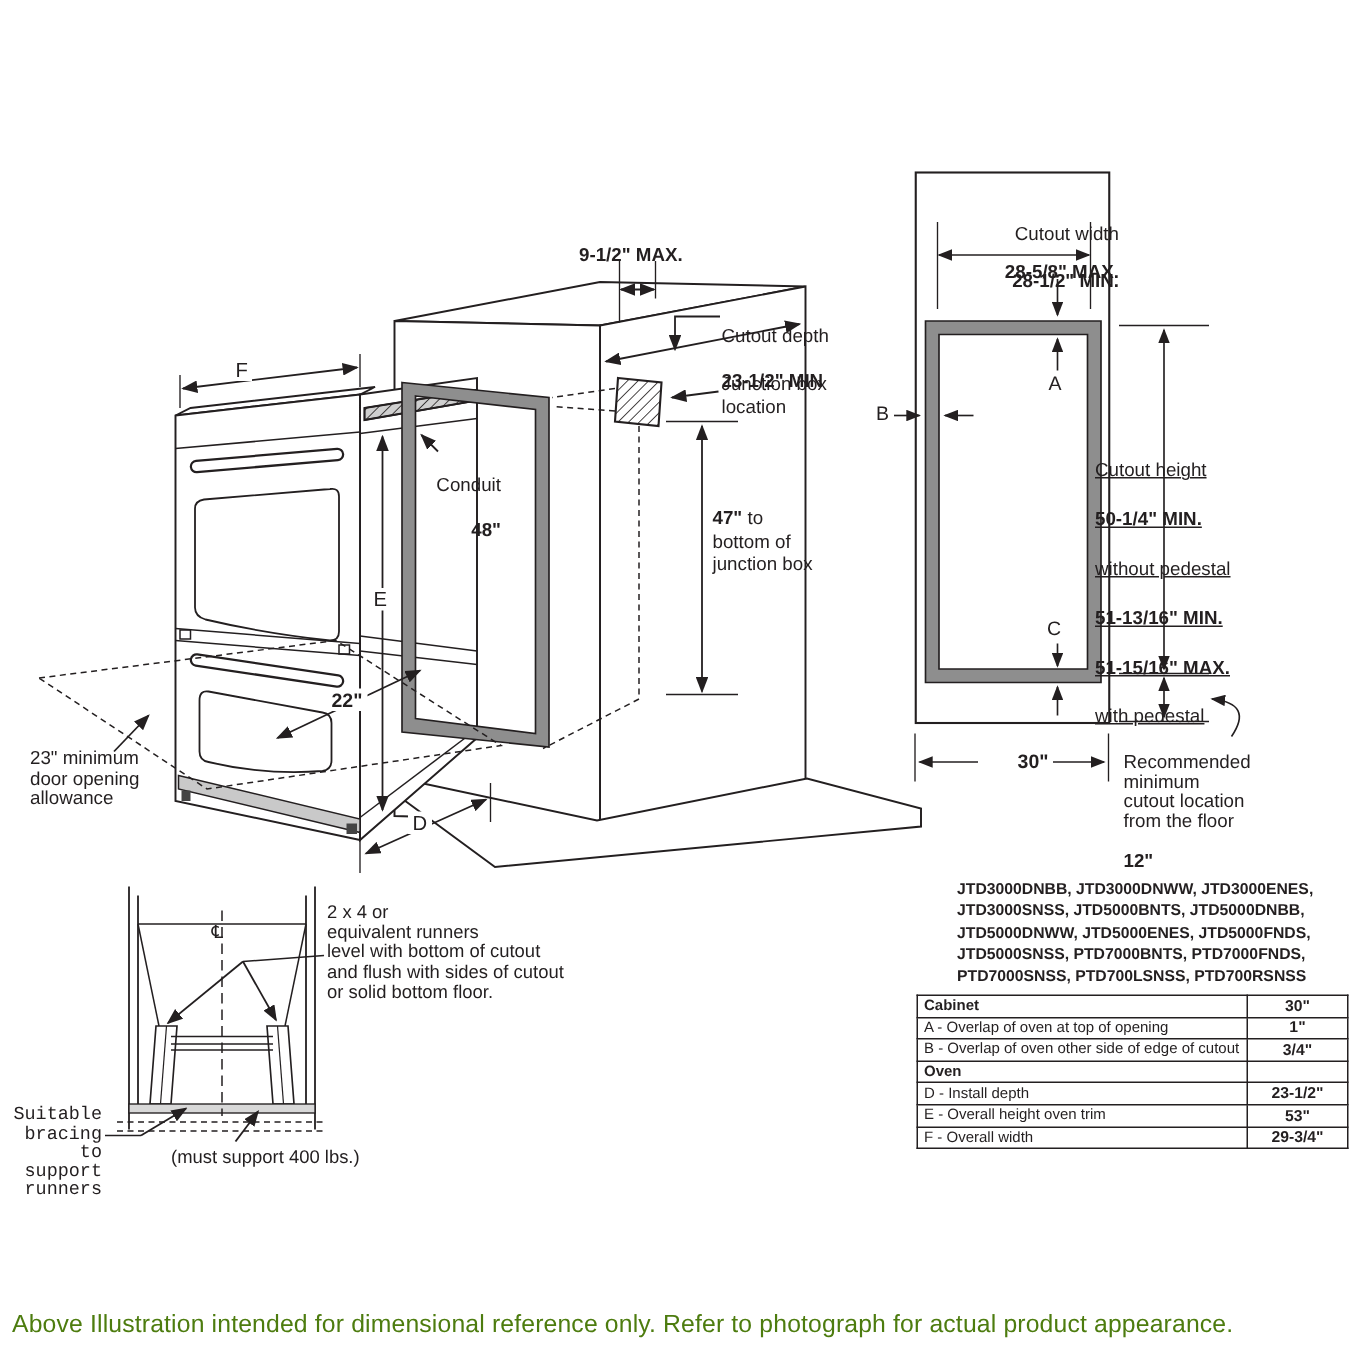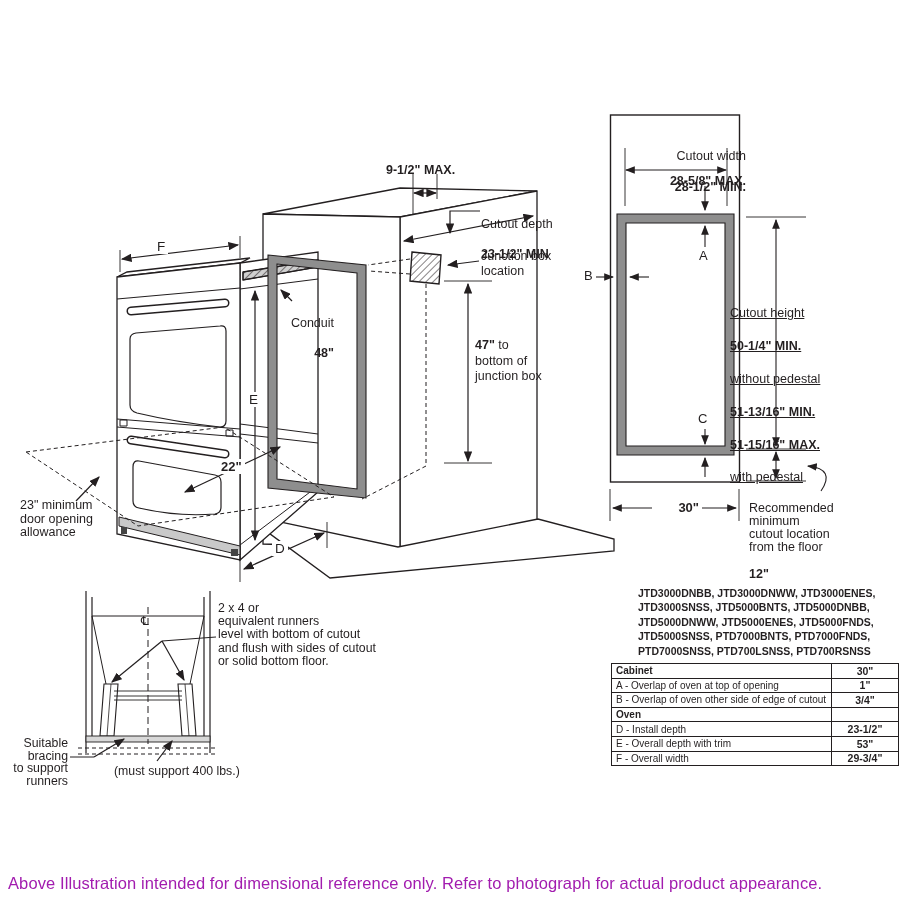--- a/index.html
+++ b/index.html
@@ -2,32 +2,32 @@
 <html><head>
 <meta charset="utf-8">
 <style>
   html,body{margin:0;padding:0;}
   body{width:900px;height:900px;position:relative;background:#fff;
        font-family:"Liberation Sans",sans-serif;color:#231f20;overflow:hidden;}
   svg{position:absolute;left:0;top:0;z-index:0;}
   .lbl{position:absolute;z-index:2;font-size:12.5px;line-height:15px;white-space:pre-line;}
   .b{font-weight:bold;}
   .ctr{text-align:right;}
-  .rt{text-align:right;}
+  .rt{text-align:right;font-family:Liberation Mono, monospace;}
   .bg{background:#fff;padding:0 3px;}
   .dim{font-size:13.5px;}
   .models{position:absolute;left:638px;top:586px;z-index:2;font-weight:bold;
           font-size:10.5px;line-height:14.4px;white-space:pre-line;letter-spacing:0;}
   .spec{position:absolute;left:611px;top:663px;width:288px;z-index:2;
         border-collapse:collapse;}
   .spec td{border:1px solid #231f20;font-size:10px;padding:0 4px;height:13.6px;
            white-space:nowrap;overflow:hidden;}
   .spec td.val{width:58px;text-align:center;font-weight:bold;font-size:10.5px;}
   .footer{position:absolute;left:8px;top:874px;width:890px;z-index:2;
-          font-size:16.5px;color:#a21caf;letter-spacing:.1px;}
+          font-size:16.5px;color:#4d7c0f;letter-spacing:.1px;}
   .cl{font-family:"DejaVu Sans",sans-serif;font-size:12px;}
 </style>
 </head>
 <body>
 
 <svg width="900" height="900" viewBox="0 0 900 900">
   <defs>
     <marker id="ah" markerWidth="9" markerHeight="7" refX="8" refY="3.5" orient="auto-start-reverse">
       <path d="M0,0 L9,3.5 L0,7 Z" fill="#231f20"></path>
     </marker>
@@ -263,21 +263,21 @@
       </tr>
       <tr>
         <td style="font-weight: bold;">Oven</td>
         <td class="val"></td>
       </tr>
       <tr>
         <td>D - Install depth</td>
         <td class="val">23-1/2"</td>
       </tr>
       <tr>
-        <td>E - Overall depth with trim</td>
+        <td>E - Overall height oven trim</td>
         <td class="val">53"</td>
       </tr>
       <tr>
         <td>F - Overall width</td>
         <td class="val">29-3/4"</td>
       </tr>
     </tbody>
 </table>
 
 <div class="footer">Above Illustration intended for dimensional reference only. Refer to photograph for actual product appearance.</div>

